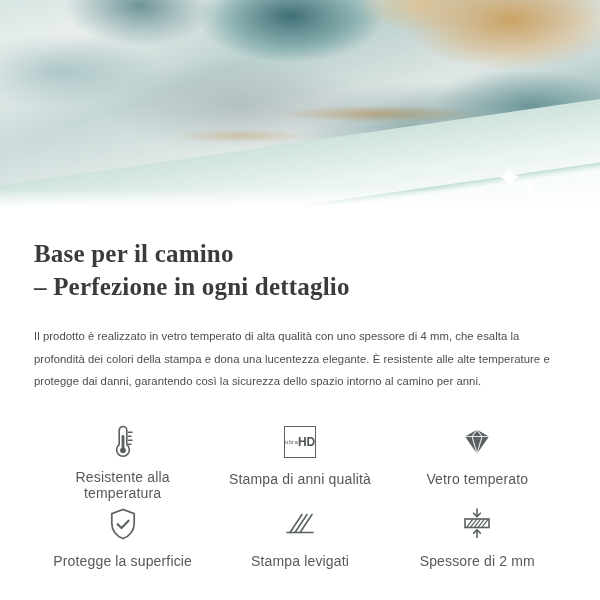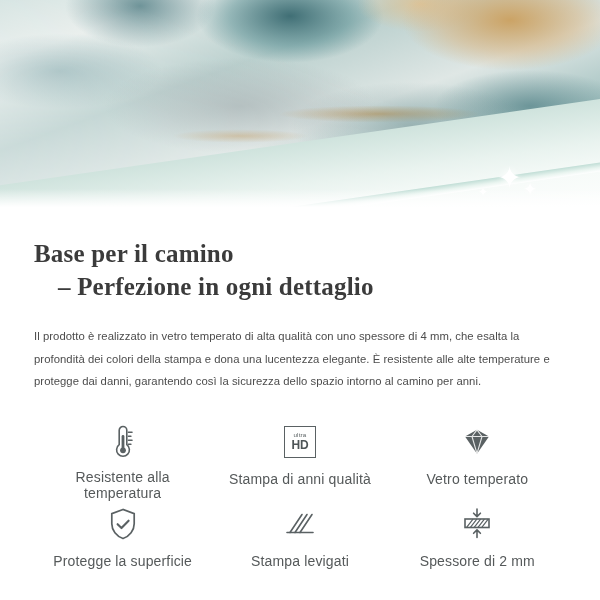--- a/index.html
+++ b/index.html
@@ -106,21 +106,21 @@
   }
   h1.headline {
     margin: 0;
     font-family: "Liberation Serif", serif;
     font-weight: 700;
     font-size: 25px;
     line-height: 1.32;
     color: #3b3b3b;
     letter-spacing: 0.2px;
   }
-  h1.headline .l2 { display: block; margin-left: 24px; }
+  h1.headline .l2 { display: block; }
 
   p.body {
     margin: 22px 0 0 0;
     font-size: 11.3px;
     line-height: 2.0;
     color: #4c4c4c;
     letter-spacing: 0.05px;
     max-width: 538px;
   }
 
@@ -159,21 +159,21 @@
     stroke-width: 1.6;
     stroke-linecap: round;
     stroke-linejoin: round;
   }
   .fillgrey { fill: #5a6163; }
   .hdbox {
     width: 30px;
     height: 30px;
     border: 1.4px solid #5a6163;
     display: flex;
-    flex-direction: column;
+    flex-direction: row;
     align-items: center;
     justify-content: center;
     line-height: 1;
   }
   .hdbox .u {
     font-size: 6.2px;
     color: #5a6163;
     letter-spacing: 0.2px;
   }
   .hdbox .hd {

